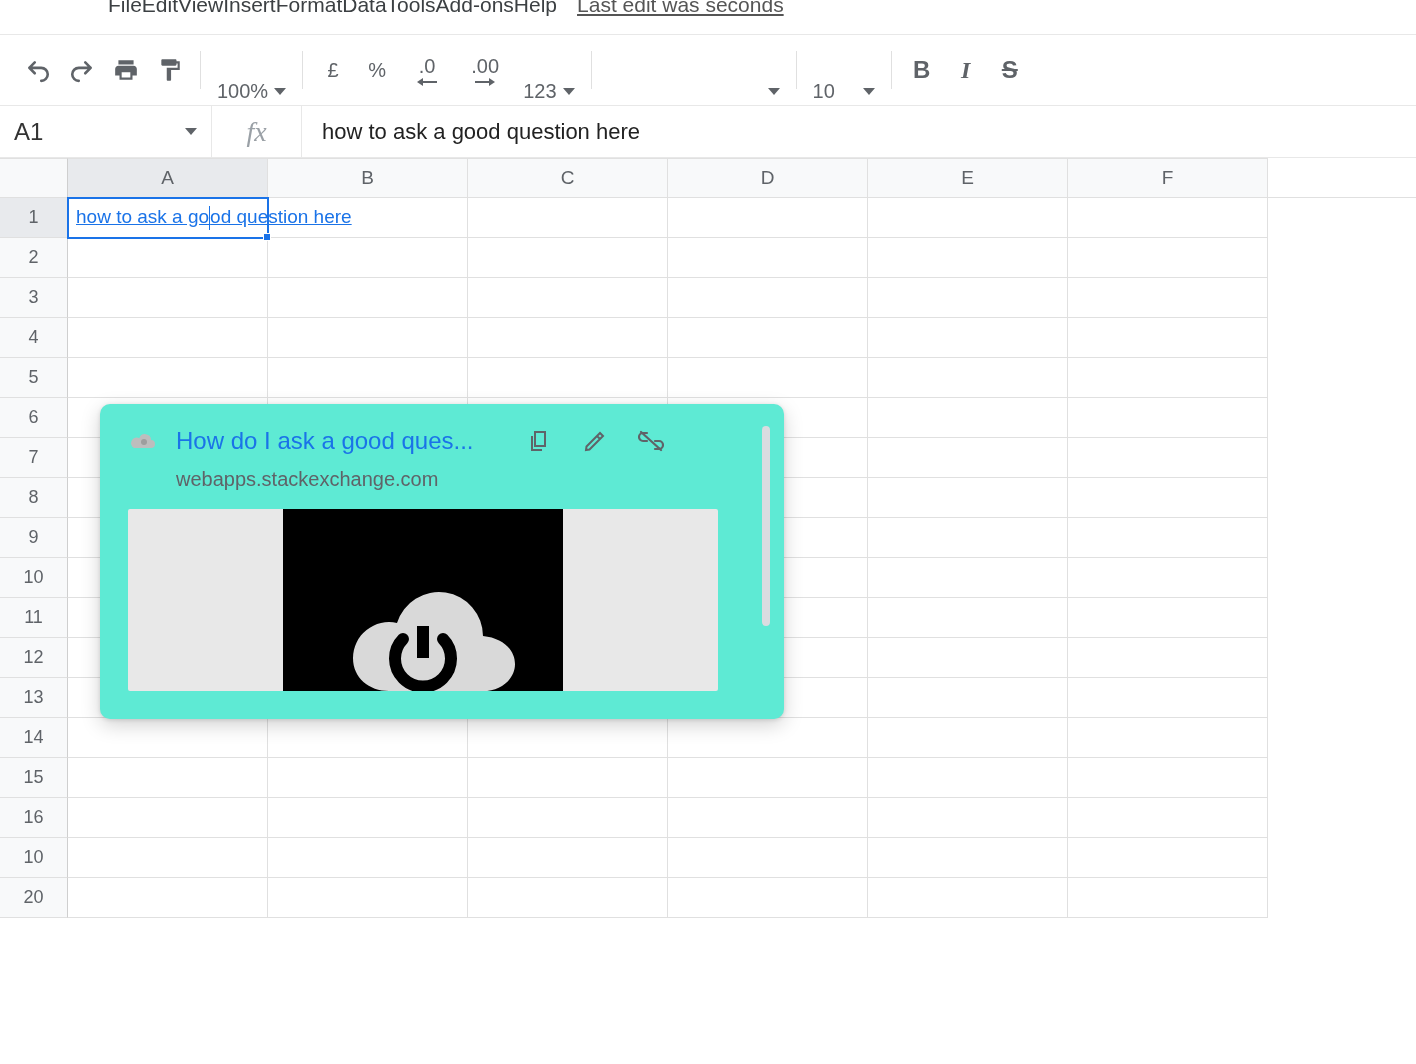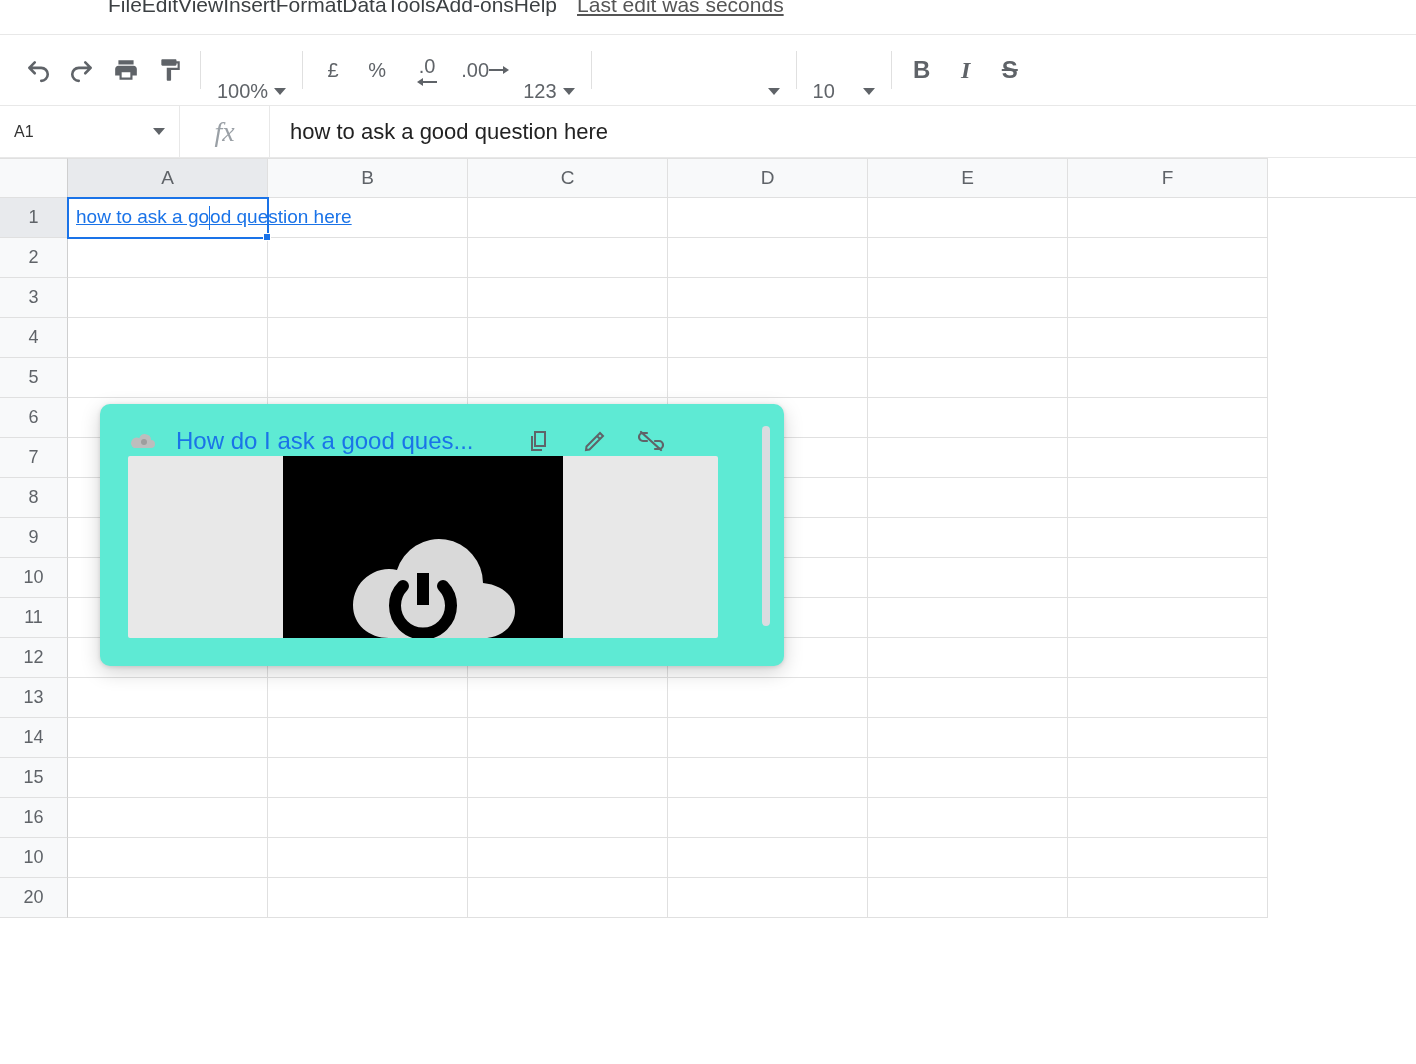--- a/index.html
+++ b/index.html
@@ -9,21 +9,21 @@
   .menubar .last-edit { margin-left: 20px; color: #555; text-decoration: underline; position: relative; top: -12px; font-size: 21px; white-space: nowrap; }
   .toolbar { height: 72px; border-top: 1px solid #e8e8e8; border-bottom: 1px solid #e8e8e8; display: flex; align-items: center; padding: 0 18px; gap: 4px; font-size: 20px; color: #5f6368; }
   .tb-btn { width: 40px; height: 40px; display: flex; align-items: center; justify-content: center; border-radius: 4px; cursor: pointer; }
   .tb-sep { width: 1px; height: 38px; background: #e0e0e0; margin: 0 6px; }
   .tb-group { display: flex; align-items: center; gap: 4px; padding: 0 6px; }
   .zoom-val { font-size: 20px; color: #5f6368; }
   .fmt-text { font-size: 20px; color: #5f6368; font-weight: 500; }
   .tb-dd { display:flex; align-items:center; gap:2px;margin-top:43px; }
   .dd-caret { width:0;height:0;border-left:6px solid transparent;border-right:6px solid transparent;border-top:7px solid #5f6368; margin-left:4px;}
   .namebox-row { height: 52px; border-bottom: 1px solid #e8e8e8; display: flex; align-items: center; }
-  .namebox { width: 180px; height: 100%; display: flex; align-items: center; padding: 0 14px; font-size: 16px; color: #333; border-right: 1px solid #e8e8e8; justify-content: space-between;}
+  .namebox { width: 212px; height: 100%; display: flex; align-items: center; padding: 0 14px; font-size: 24px; color: #333; border-right: 1px solid #e8e8e8; justify-content: space-between;}
   .fx-label { width: 90px; text-align: center; font-style: italic; font-family: "Times New Roman", serif; font-size: 28px; color: #9aa0a6; border-right: 1px solid #e8e8e8; height: 100%; display:flex;align-items:center;justify-content:center;}
   .fx-input { flex: 1; padding: 0 20px; font-size: 22px; color: #222; }
   .sheet-area { position: relative; }
   .col-headers { display: flex; height: 40px; border-bottom: 1px solid #e0e0e0; }
   .corner { width: 68px; background: #f8f9fa; border-right: 1px solid #cfcfcf; border-top: 1px solid #e0e0e0;}
   .col-head { width: 200px; text-align: center; font-size: 19px; color: #5f6368; background: #f8f9fa; border-right: 1px solid #e0e0e0; border-top: 1px solid #e0e0e0; display:flex;align-items:center;justify-content:center;}
   .col-head.sel { background:#e8eaed; }
   .grid-body { display:flex; }
   .row-headers { width: 68px; }
   .row-head { height: 40px; font-size: 18px; color: #5f6368; background: #f8f9fa; border-right: 1px solid #cfcfcf; border-bottom: 1px solid #e0e0e0; display:flex;align-items:center;justify-content:center;}
@@ -96,21 +96,21 @@
     </div>
   <div class="tb-btn">
       <span class="fmt-text">%</span>
     </div>
   <div class="tb-btn" style="width:52px;flex-direction:column;">
     <span class="fmt-text">.0</span>
     <svg width="20" height="8" viewBox="0 0 20 8">
         <path fill="#5f6368" d="M0 4l6-4v3h14v2H6v3z"></path>
       </svg>
   </div>
-  <div class="tb-btn" style="width:56px;">
+  <div class="tb-btn" style="width:56px;flex-direction:column;">
     <span class="fmt-text">.00</span>
     <svg width="20" height="8" viewBox="0 0 20 8">
         <path fill="#5f6368" d="M20 4l-6 4V5H0V3h14V0z"></path>
       </svg>
   </div>
   <div class="tb-group tb-dd">
     <span class="fmt-text">123</span>
     <span class="dd-caret"></span>
   </div>
   <div class="tb-sep"></div>
@@ -346,20 +346,21 @@
               <path fill="none" stroke="#5f6368" stroke-width="2" d="M3 21l3.5-.5L20 7l-3-3L3.5 17.5 3 21zM14 7l3 3"></path>
             </svg>
         </span>
         <span class="card-btn">
           <svg width="26" height="24" viewBox="0 0 26 24">
               <path fill="none" stroke="#5f6368" stroke-width="2.2" d="M9 12H5a4 4 0 0 1 0-8h4M17 12h4a4 4 0 0 1 0 8h-4M3 3l20 18" stroke-linecap="round"></path>
             </svg>
         </span>
       </div>
     </div>
+    <div class="link-domain">webapps.stackexchange.com</div>
     <div class="thumb-wrap">
       <div class="thumb-black">
         <svg width="220" height="150" viewBox="0 0 220 150">
           <path fill="#d9d9d9" d="M170 95a44 44 0 0 0-86-13 36 36 0 0 0-44 35c0 20 16 33 36 33h94c18 0 32-12 32-27 0-14-12-26-32-28z"></path>
           <path fill="none" stroke="#000" stroke-width="12" d="M110 85v32"></path>
           <path fill="none" stroke="#000" stroke-width="12" d="M90 98a28 28 0 1 0 40 0" stroke-linecap="round"></path>
         </svg>
       </div>
     </div>
     <div class="card-scroll"></div>

